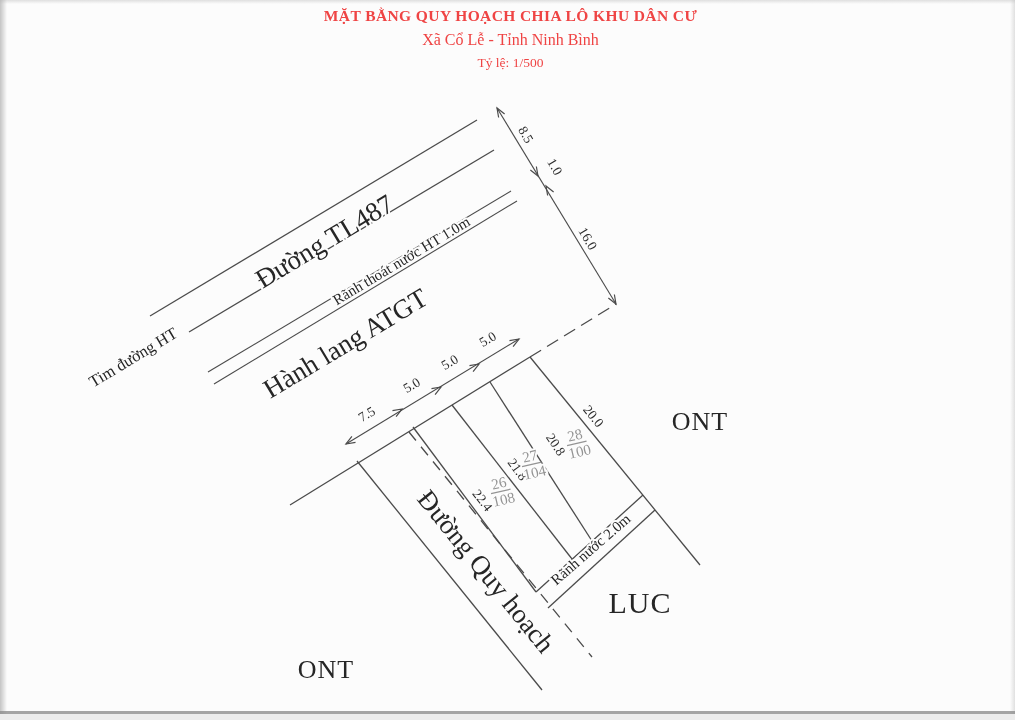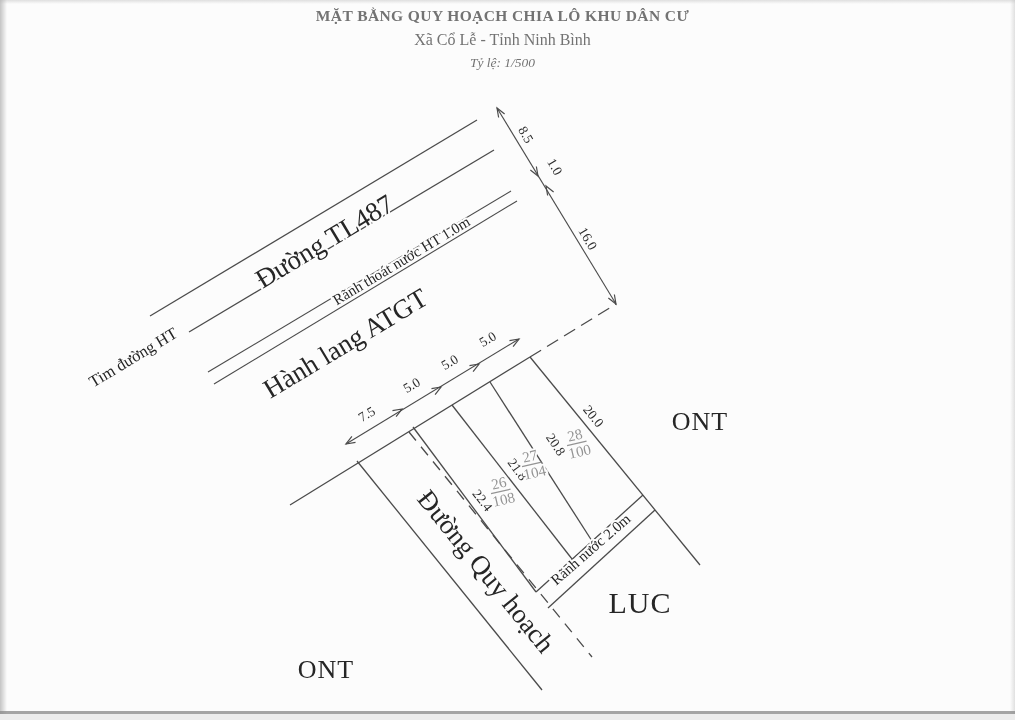--- a/index.html
+++ b/index.html
@@ -8,26 +8,26 @@
     --c-lot:#949494;
     --c-paper:#fcfcfc;
   }
   html,body{margin:0;padding:0;}
   body{
     width:1015px;height:720px;position:relative;overflow:hidden;
     background:var(--c-paper);
     font-family:"Liberation Serif","DejaVu Serif",serif;
   }
   .title-block{
-    position:absolute;top:7px;left:0;width:1005px;text-align:center;color:#737373;
+    position:absolute;top:7px;left:8px;width:1005px;text-align:center;color:#ef4444;
   }
   .title-line1{font-size:15.5px;font-weight:bold;letter-spacing:.4px;}
   .title-line2{font-size:16px;margin-top:6px;}
   .title-line3{font-size:13.8px;margin-top:6px;}
-  .title-line4{font-size:13.5px;margin-top:6px;font-style:italic;}
+  .title-line4{font-size:13.5px;margin-top:6px;}
   svg{position:absolute;left:0;top:0;}
   .ln{stroke:var(--c-line);stroke-width:1.3;fill:none;}
   .ln-thin{stroke:var(--c-line);stroke-width:1.1;fill:none;}
   .dashed{stroke-dasharray:11 8;}
   .dashed-short{stroke-dasharray:13 7;}
   .tick{stroke:var(--c-line);stroke-width:1.2;fill:none;}
   text{fill:#262626;paint-order:stroke;stroke:var(--c-paper);stroke-width:4px;}
   .t-road{font-size:27px;}
   .t-road-sm{font-size:16.5px;}
   .t-ditch{font-size:15px;}

